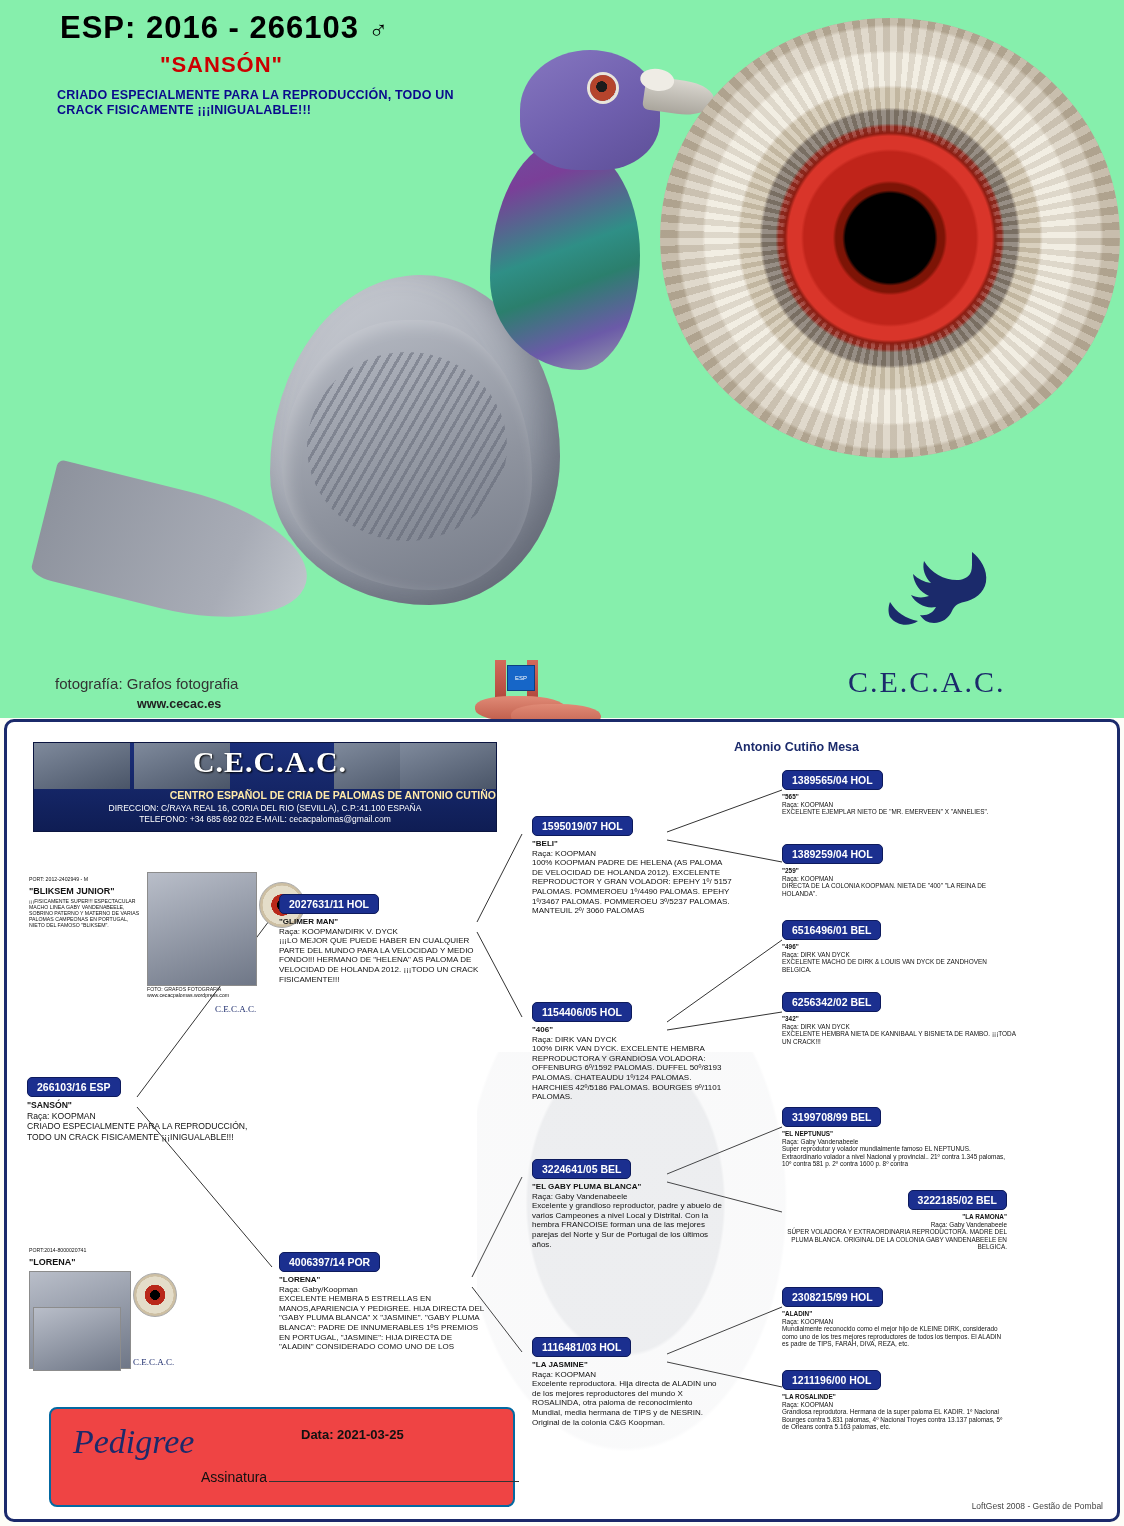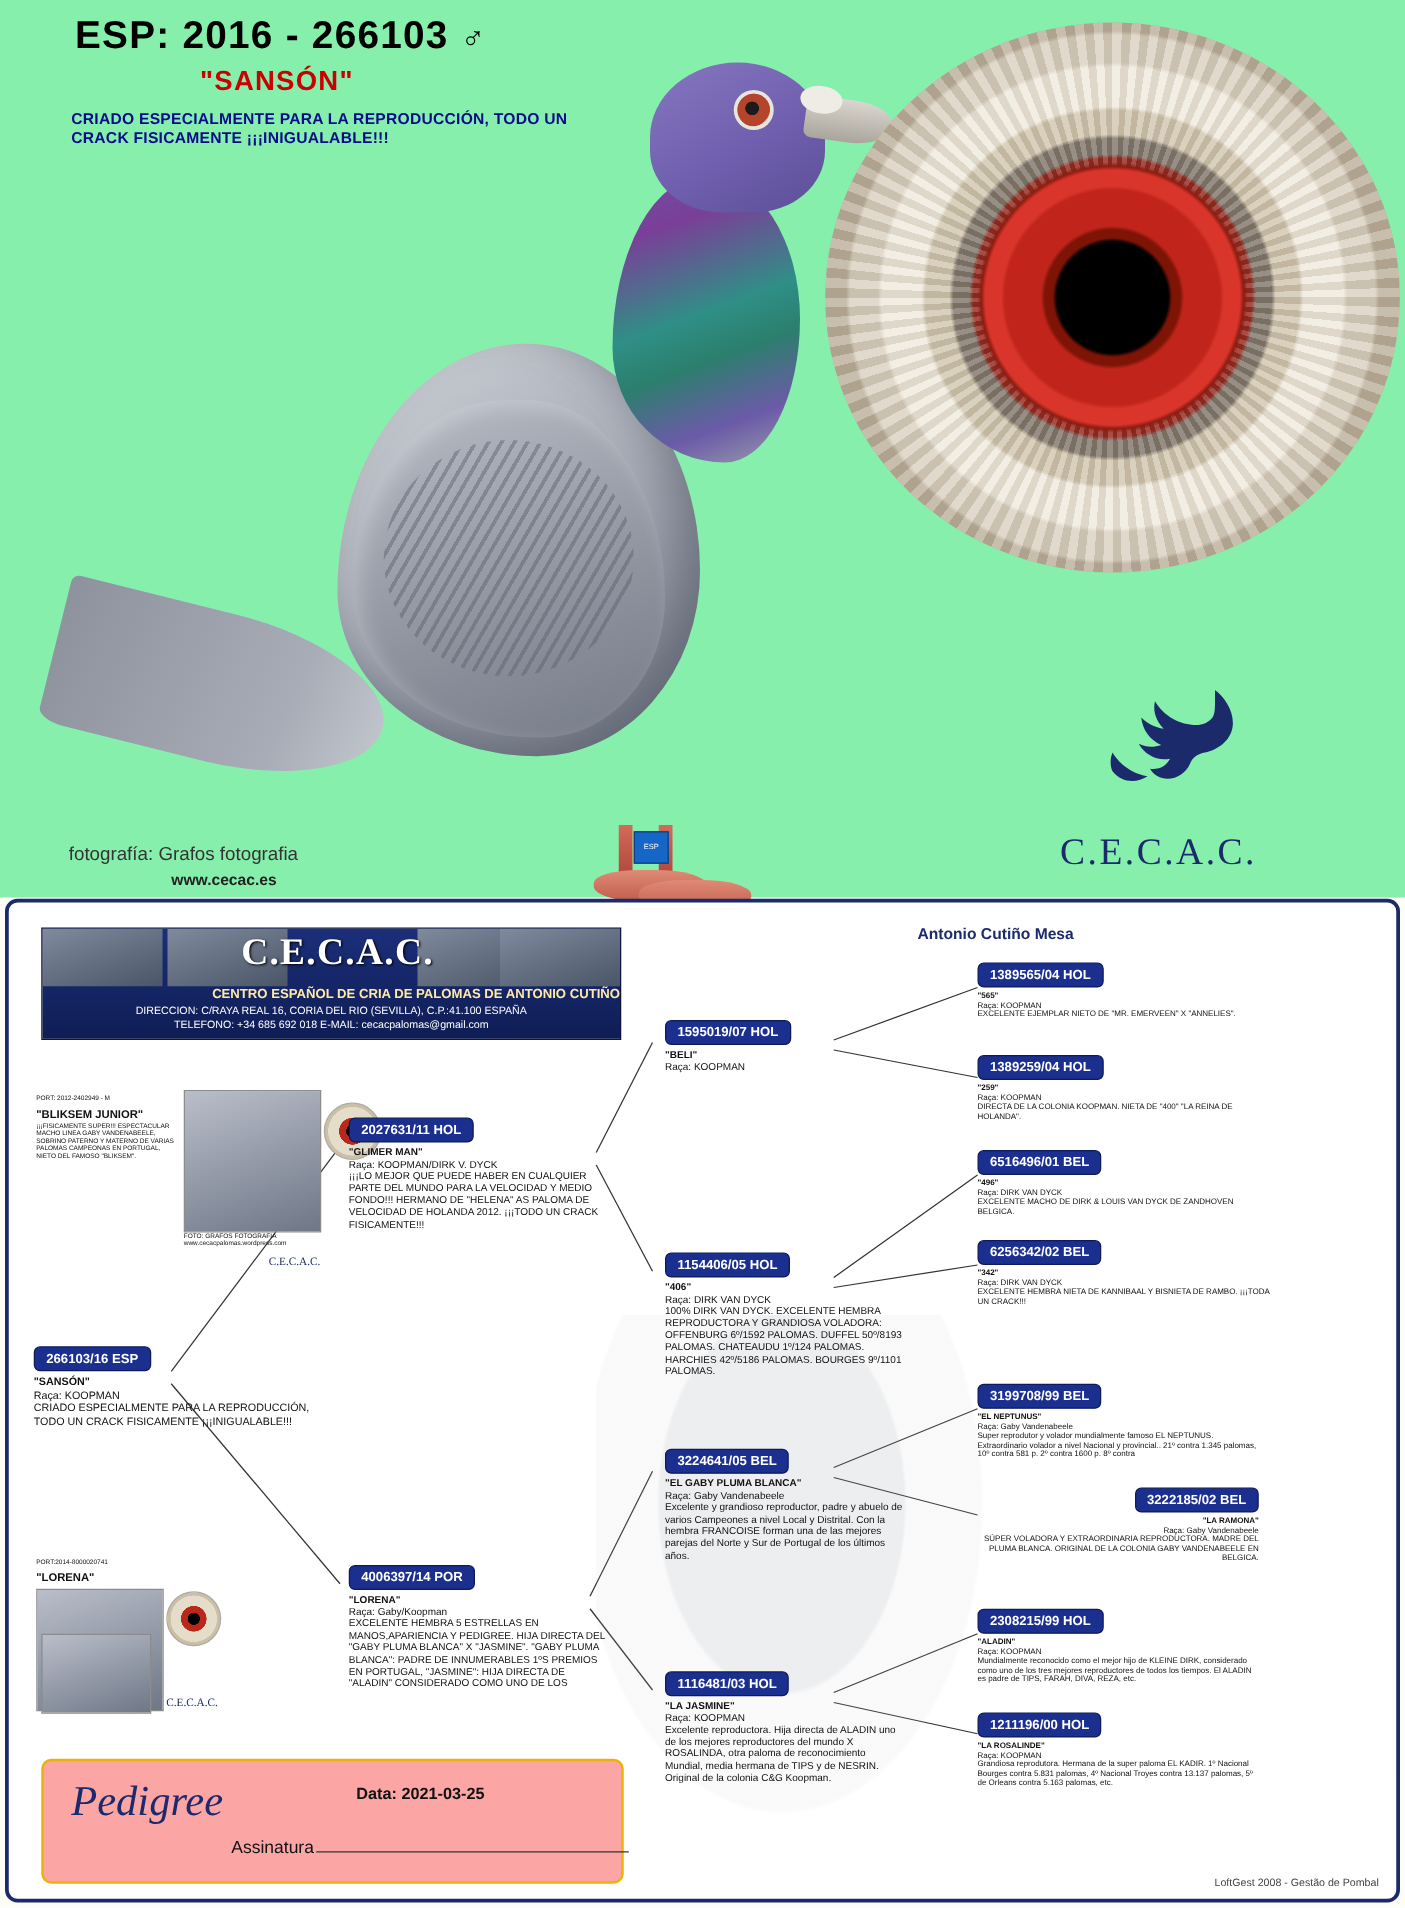--- a/index.html
+++ b/index.html
@@ -92,21 +92,21 @@
   .body{font-size:7.6px;color:#111;line-height:9.1px;margin-top:3px;}
   .body .nm{font-weight:bold;}
   .body.lg{font-size:8.6px;line-height:10.6px;}
   .body.md{font-size:8px;line-height:9.6px;}
   .body.sm{font-size:6.4px;line-height:7.6px;}
 
   
   #lines{position:absolute;left:0;top:0;width:1116px;height:803px;}
 
   
-  #ped-footer{position:absolute;left:26px;top:685px;width:462px;height:96px;border:2px solid #eab308;border-radius:8px;background:#fca5a5;}
+  #ped-footer{position:absolute;left:42px;top:685px;width:462px;height:96px;border:2px solid #0369a1;border-radius:8px;background:#ef4444;}
   #ped-word{position:absolute;left:22px;top:14px;font-family:"Liberation Serif",serif;font-style:italic;font-size:34px;color:#1b2a6b;}
   #data-line{position:absolute;left:250px;top:18px;font-size:13px;font-weight:bold;color:#111;}
   #sign-label{position:absolute;left:150px;top:60px;font-size:14px;color:#111;}
   #sign-rule{position:absolute;left:218px;top:72px;width:250px;border-bottom:1px solid #333;}
 </style>
 </head>
 <body>
 
 <div id="top-panel">
 
@@ -178,21 +178,21 @@
 
   <div id="banner">
     <div class="bphoto bp1"></div>
     <div class="bphoto bp2"></div>
     <div class="bphoto bp3"></div>
     <div class="bphoto bp4"></div>
     <div id="banner-title">C.E.C.A.C.</div>
     <div id="banner-sub">CENTRO ESPAÑOL DE CRIA DE PALOMAS DE ANTONIO CUTIÑO</div>
     <div id="banner-addr">
       <div>DIRECCION: C/RAYA REAL 16, CORIA DEL RIO (SEVILLA), C.P.:41.100 ESPAÑA</div>
-      <div>TELEFONO: +34 685 692 018      E-MAIL: cecacpalomas@gmail.com</div>
+      <div>TELEFONO: +34 685 692 022      E-MAIL: cecacpalomas@gmail.com</div>
     </div>
   </div>
 
   <div class="sidecard" style="left:22px;top:150px;width:260px;height:150px;">
     <div class="sc-txt" style="position:absolute;left:0;top:4px;">PORT: 2012-2402949 - M</div>
     <div class="sc-name" style="position:absolute;left:0;top:14px;">"BLIKSEM JUNIOR"</div>
     <div class="sc-txt" style="position:absolute;left:0;top:26px;">¡¡¡FISICAMENTE SUPER!!! ESPECTACULAR MACHO LINEA GABY VANDENABEELE, SOBRINO PATERNO Y MATERNO DE VARIAS PALOMAS CAMPEONAS EN PORTUGAL, NIETO DEL FAMOSO "BLIKSEM".</div>
     <div class="ph" style="position:absolute;left:118px;top:0;width:108px;height:112px;"></div>
     <div class="eye-sm" style="position:absolute;left:230px;top:10px;width:44px;height:44px;"></div>
     <div class="sc-txt" style="position:absolute;left:118px;top:114px;width:120px;">FOTO: GRAFOS  FOTOGRAFIA
@@ -234,20 +234,21 @@
       <div>Raça: Gaby/Koopman</div>
       <div>EXCELENTE HEMBRA 5 ESTRELLAS EN MANOS,APARIENCIA Y PEDIGREE. HIJA DIRECTA DEL "GABY PLUMA BLANCA" X "JASMINE". "GABY PLUMA BLANCA": PADRE DE INNUMERABLES 1ºS PREMIOS EN PORTUGAL, "JASMINE": HIJA DIRECTA DE "ALADIN" CONSIDERADO COMO UNO DE LOS</div>
     </div>
   </div>
 
   <div class="node" style="left:525px;top:94px;width:200px;">
     <span class="tag">1595019/07 HOL</span>
     <div class="body md">
       <div class="nm">"BELI"</div>
       <div>Raça: KOOPMAN</div>
+      <div>100% KOOPMAN PADRE DE HELENA (AS PALOMA DE VELOCIDAD DE HOLANDA 2012). EXCELENTE REPRODUCTOR Y GRAN VOLADOR: EPEHY   1º/ 5157 PALOMAS.   POMMEROEU 1º/4490 PALOMAS.   EPEHY   1º/3467 PALOMAS.   POMMEROEU   3º/5237 PALOMAS.   MANTEUIL    2º/ 3060 PALOMAS</div>
     </div>
   </div>
 
   <div class="node" style="left:525px;top:280px;width:200px;">
     <span class="tag">1154406/05 HOL</span>
     <div class="body md">
       <div class="nm">"406"</div>
       <div>Raça: DIRK VAN DYCK</div>
       <div>100% DIRK VAN DYCK. EXCELENTE HEMBRA REPRODUCTORA Y GRANDIOSA VOLADORA: OFFENBURG   6º/1592 PALOMAS.  DUFFEL 50º/8193 PALOMAS.   CHATEAUDU  1º/124 PALOMAS.  HARCHIES   42º/5186 PALOMAS. BOURGES   9º/1101 PALOMAS.</div>
     </div>

